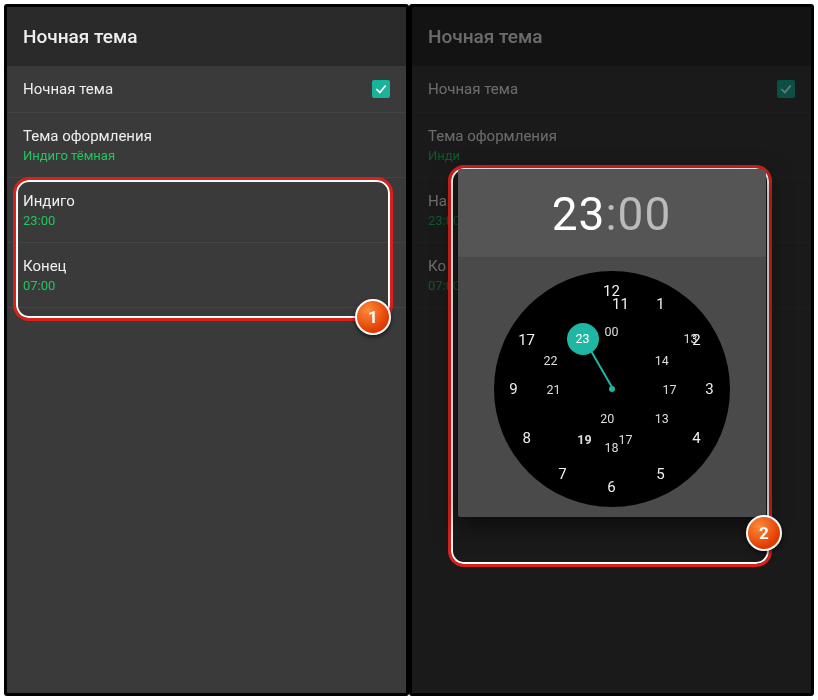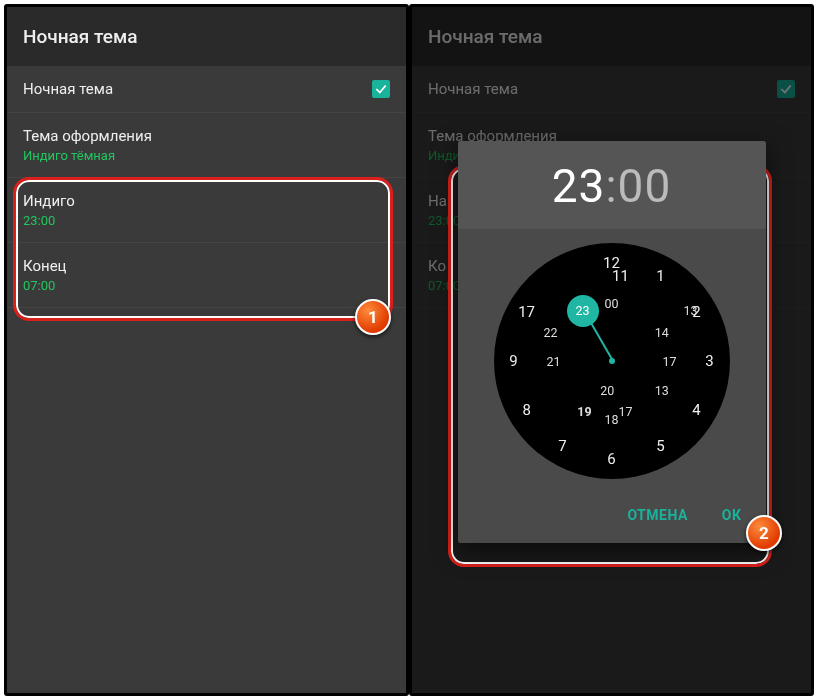--- a/index.html
+++ b/index.html
@@ -280,23 +280,19 @@
             <div class="num inner" style="left: 118px; top: 176px;">18</div>
             <div class="num inner" style="left: 91px; top: 168.229px; font-weight: bold;">19</div>
             <div class="num inner" style="left: 67.7705px; top: 147px; margin-left: 32px;">20</div>
             <div class="num inner" style="left: 60px; top: 118px;">21</div>
             <div class="num inner" style="left: 57px; top: 89px; text-align: right;">22</div>
             <div class="num inner" style="left: 89px; top: 67.7705px;">23</div>
             <div class="hand" style="transform: rotate(510deg);"></div>
             <div class="hand-dot" style="left: 89px; top: 67.7705px;">23</div>
           </div>
       </div>
-      <div class="dialog-actions">
-        <div class="dlg-btn">ОТМЕНА</div>
-        <div class="dlg-btn">ОК</div>
-      </div>
     </div>
 
     <div class="hl-frame" style="left:36px; top:158px; width:324px; height:402px;"></div>
     <div class="callout" style="left:334px; top:508px;">2</div>
   </div>
 
 </div>
 
 </body></html>

